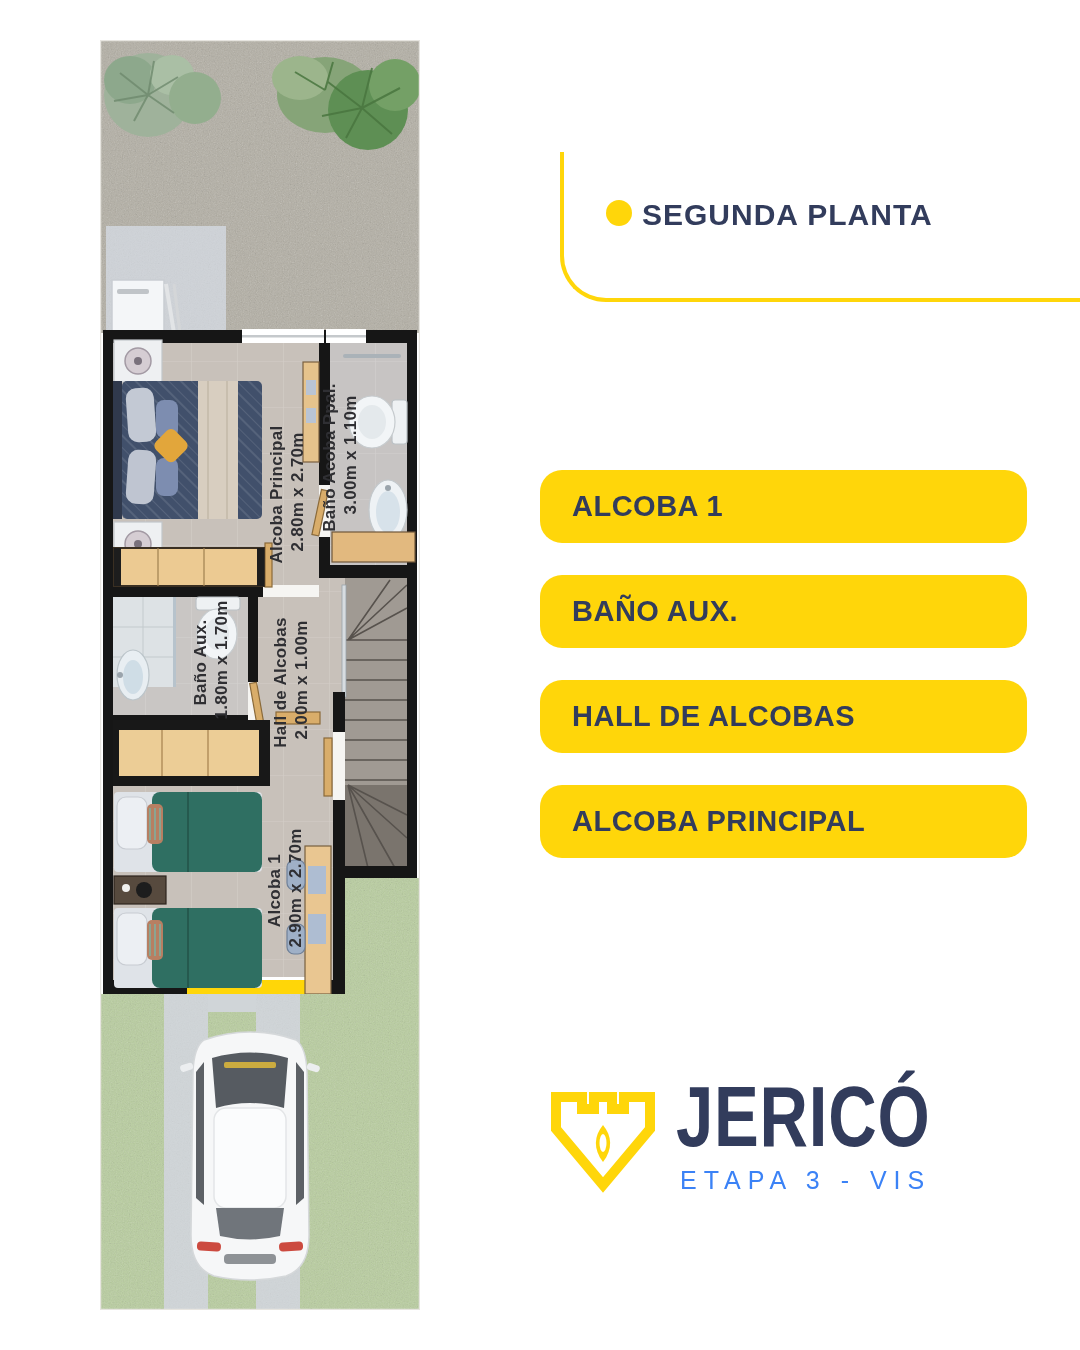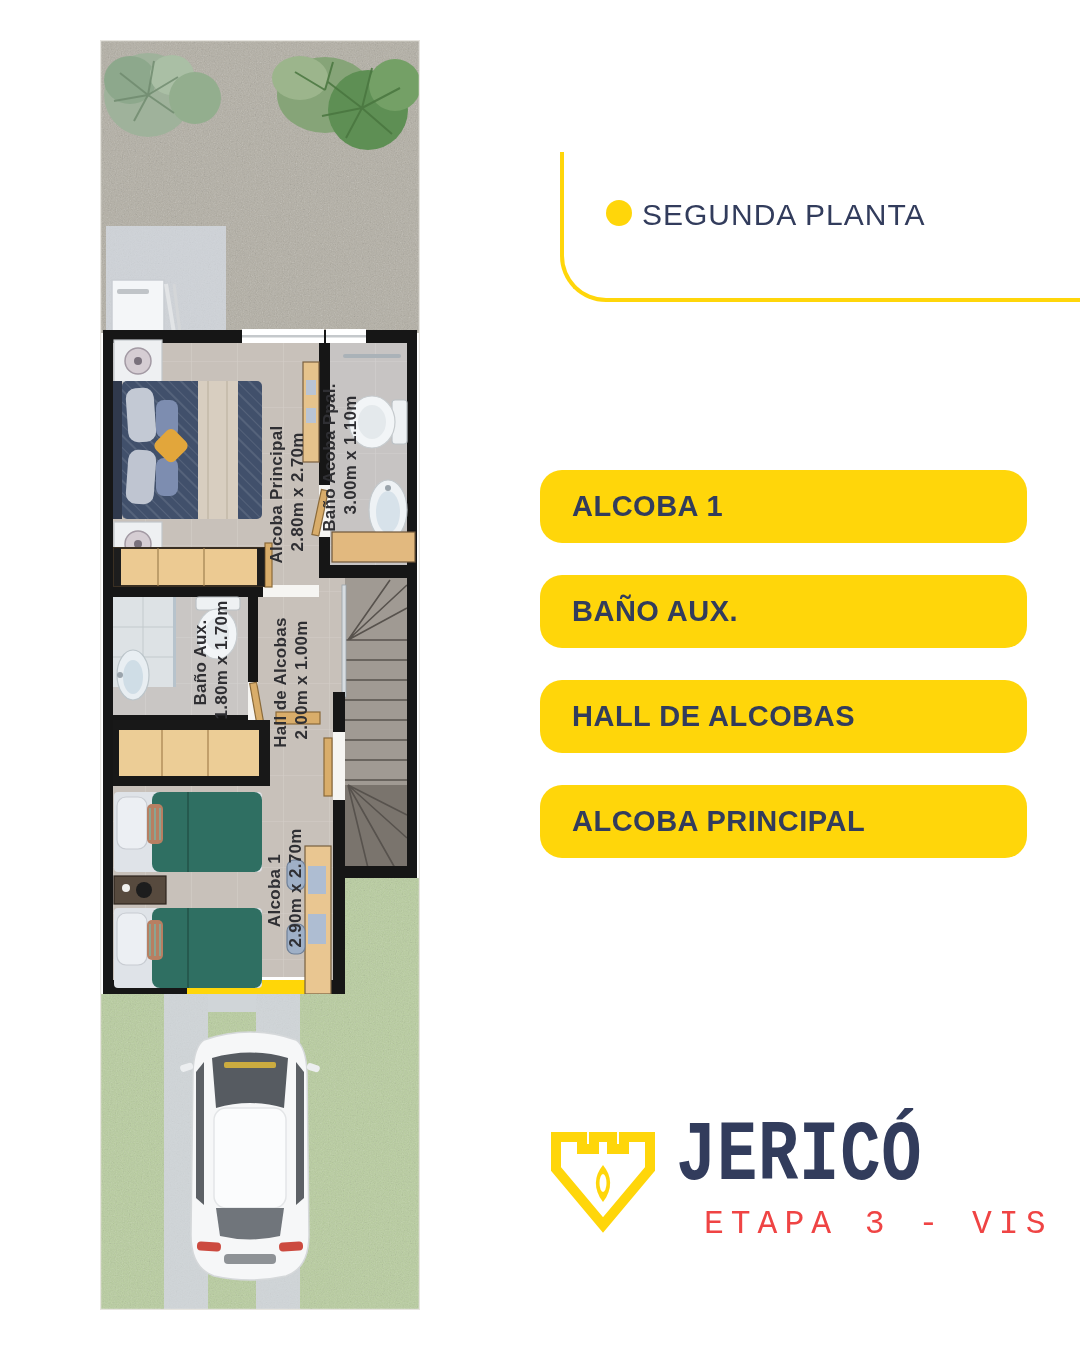--- a/index.html
+++ b/index.html
@@ -4,35 +4,35 @@
 <style>
   html,body{margin:0;padding:0;background:#ffffff;}
   #page{position:relative;width:1080px;height:1350px;background:#ffffff;overflow:hidden;
         font-family:"Liberation Sans",sans-serif;}
   
   .hdr-frame{position:absolute;left:560px;top:152px;width:516px;height:146px;
      border-left:4px solid var(--yellow);border-bottom:4px solid var(--yellow);
      border-bottom-left-radius:46px;}
   .hdr-dot{position:absolute;left:42px;top:48px;width:26px;height:26px;border-radius:50%;
      background:var(--yellow);}
-  .hdr-title{position:absolute;left:78px;top:46px;font-size:30px;font-weight:400;
+  .hdr-title{position:absolute;left:78px;top:46px;font-size:30px;font-weight:700;
      letter-spacing:1px;color:var(--navy);white-space:nowrap;}
   .pill{position:absolute;left:540px;width:487px;height:73px;border-radius:22px;
      background:var(--yellow);display:flex;align-items:center;}
   .pill span{padding-left:32px;font-size:29px;font-weight:800;letter-spacing:.5px;
      color:var(--navy);white-space:nowrap;}
   .pill1{top:470px}.pill2{top:575px}.pill3{top:680px}.pill4{top:785px}.pill5{top:890px}
   
-  .brand{position:absolute;left:548px;top:1114px;width:532px;height:160px;font-family:Liberation Mono, monospace;}
+  .brand{position:absolute;left:548px;top:1074px;width:532px;height:160px;}
   .brand-shield{position:absolute;left:0;top:8px;}
   .brand-name{position:absolute;left:128px;top:-6px;font-size:86px;line-height:96px;
      font-weight:800;color:var(--navy);letter-spacing:1px;transform:scaleX(.78);
      transform-origin:left center;white-space:nowrap;}
-  .brand-sub{position:absolute;left:132px;top:92px;font-size:33px;letter-spacing:7px;
-     color:#ef4444;font-weight:400;white-space:nowrap;margin-left:24px;}
+  .brand-sub{position:absolute;left:132px;top:92px;font-size:25px;letter-spacing:7px;
+     color:#3b82f6;font-weight:400;white-space:nowrap;}
   
   #plan{position:absolute;left:100px;top:40px;width:320px;height:1270px;}
   svg text{font-family:"Liberation Sans",sans-serif;}
 </style>
 </head>
 <body>
 
 <div id="page">
 
   <svg id="plan" viewBox="0 0 320 1270" xmlns="http://www.w3.org/2000/svg">

